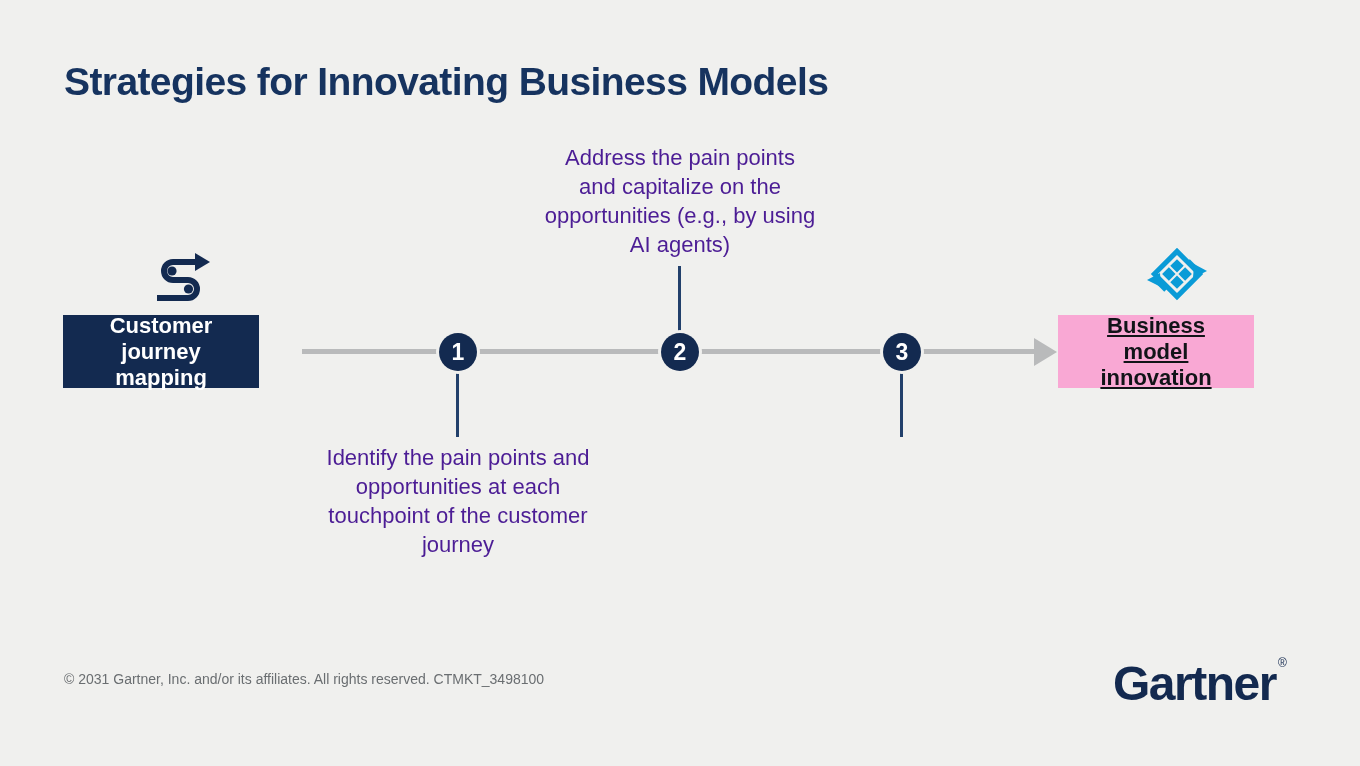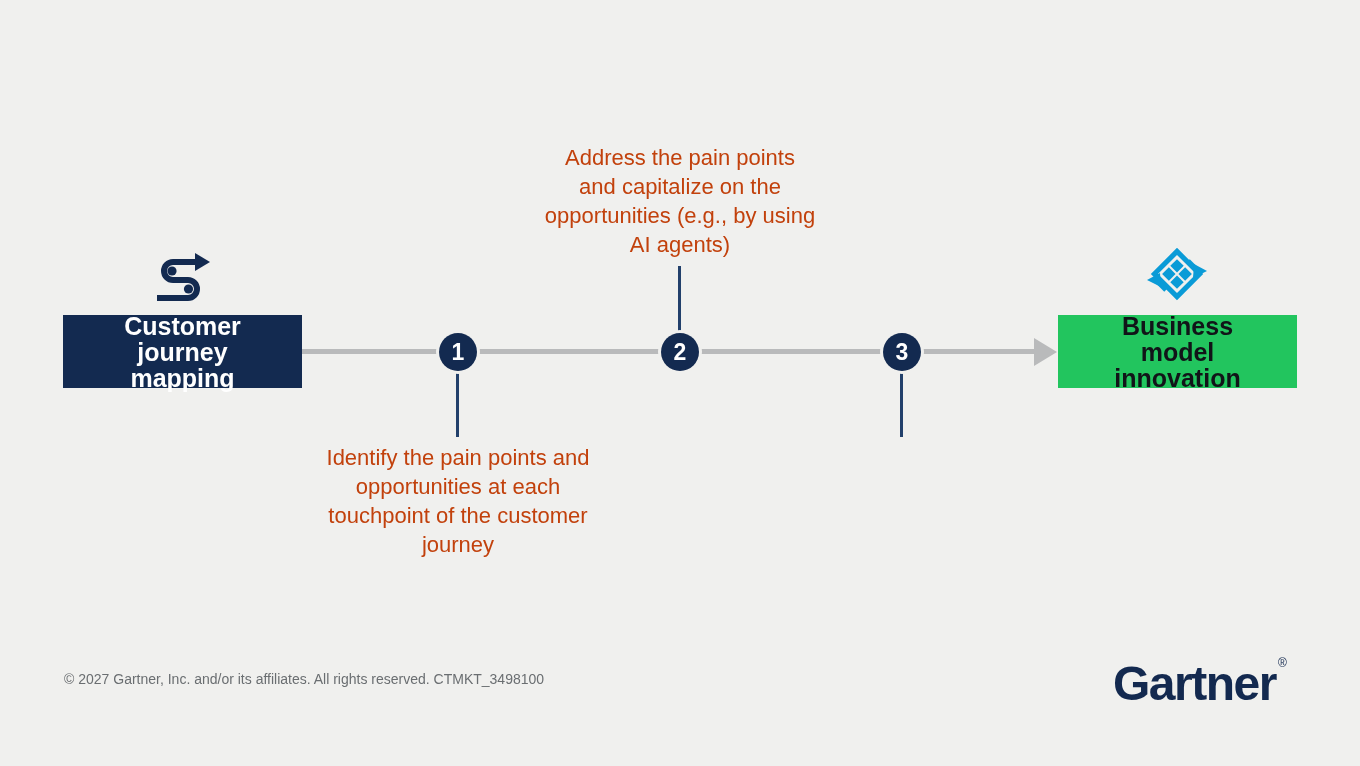--- a/index.html
+++ b/index.html
@@ -2,21 +2,21 @@
 <html><head>
 <meta charset="utf-8">
 <style>
   html,body{margin:0;padding:0;}
   body{font-family:"Liberation Sans", sans-serif;}
   .canvas{position:relative;width:1360px;height:766px;background:#f0f0ee;overflow:hidden;}
 
   .title{position:absolute;left:64px;top:60px;font-size:39px;font-weight:800;
          letter-spacing:-0.6px;color:#16335f;white-space:nowrap;}
 
-  .note{position:absolute;width:272px;font-size:22px;line-height:29px;color:#c2410c;
+  .note{position:absolute;width:272px;font-size:22px;line-height:29px;color:#4c1d95;
         text-align:center;}
   .note-top{left:544px;top:143px;}
   .note-s1{left:322px;top:443px;text-align:center;}
   .note-s3{left:766px;top:443px;}
 
   .axis{position:absolute;left:302px;top:349px;width:734px;height:5px;background:#b9babb;}
   .axis-head{position:absolute;left:1034px;top:338px;width:0;height:0;
              border-left:23px solid #b9babb;border-top:14px solid transparent;
              border-bottom:14px solid transparent;}
 
@@ -25,41 +25,42 @@
   .vline-2{left:678px;top:266px;height:68px;}
   .vline-3{left:900px;top:371px;height:66px;}
 
   .badge{position:absolute;width:38px;height:38px;border-radius:50%;background:#132a50;
          top:333px;display:flex;align-items:center;justify-content:center;
          color:#ffffff;font-size:23px;font-weight:800;box-shadow:0 0 0 3px #f0f0ee;}
   .badge-1{left:439px;}
   .badge-2{left:661px;}
   .badge-3{left:883px;}
 
-  .node{position:absolute;top:315px;width:239px;height:73px;display:flex;
+  .node{position:absolute;top:315px;width:196px;height:73px;display:flex;
         align-items:center;justify-content:center;text-align:center;
-        font-size:25px;font-weight:700;line-height:26px;padding:0 25px;box-sizing:border-box;}
+        font-size:22px;font-weight:700;line-height:26px;padding:0 25px;box-sizing:border-box;}
   .node-start{left:63px;background:#132a50;color:#ffffff;}
-  .node-end{left:1058px;background:#22c55e;color:#111418;}
+  .node-end{left:1058px;background:#f9a8d4;color:#111418;text-decoration:underline;}
 
   .icon-journey{position:absolute;left:152px;top:250px;}
   .icon-transform{position:absolute;left:1145px;top:243px;}
 
   .footer{position:absolute;left:64px;top:671px;font-size:14px;line-height:17px;color:#6a6e71;}
 
   .logo{position:absolute;left:1113px;top:656px;color:#13294f;font-weight:800;
         font-size:48px;letter-spacing:-1.5px;display:flex;align-items:flex-start;}
   .logo .rmark{font-size:12px;font-weight:400;letter-spacing:0;margin-left:2px;
                padding-bottom:5px;}
 </style>
 </head>
 <body>
 
 <div class="canvas">
 
+  <div class="title">Strategies for Innovating Business Models</div>
 
   <div class="note note-top">Address the pain points and capitalize on the opportunities (e.g., by using AI agents)</div>
 
   <div class="axis"></div>
   <div class="axis-head"></div>
 
   <div class="vline vline-2"></div>
   <div class="vline vline-1"></div>
   <div class="vline vline-3"></div>
 
@@ -100,21 +101,21 @@
       <polygon points="49,21 62,28 48,35" fill="#0a9bd7"></polygon>
     </svg>
   </div>
   <div class="node node-end">
     <span>Business model innovation</span>
   </div>
 
   <div class="note note-s1">Identify the pain points and opportunities at each touchpoint of the customer journey</div>
 
   <div class="footer">
-    <div>© 2027 Gartner, Inc. and/or its affiliates. All rights reserved. CTMKT_3498100</div>
+    <div>© 2031 Gartner, Inc. and/or its affiliates. All rights reserved. CTMKT_3498100</div>
   </div>
 
   <div class="logo">
     <span>Gartner</span>
     <span class="rmark">®</span>
   </div>
 
 </div>
 
 </body></html>

